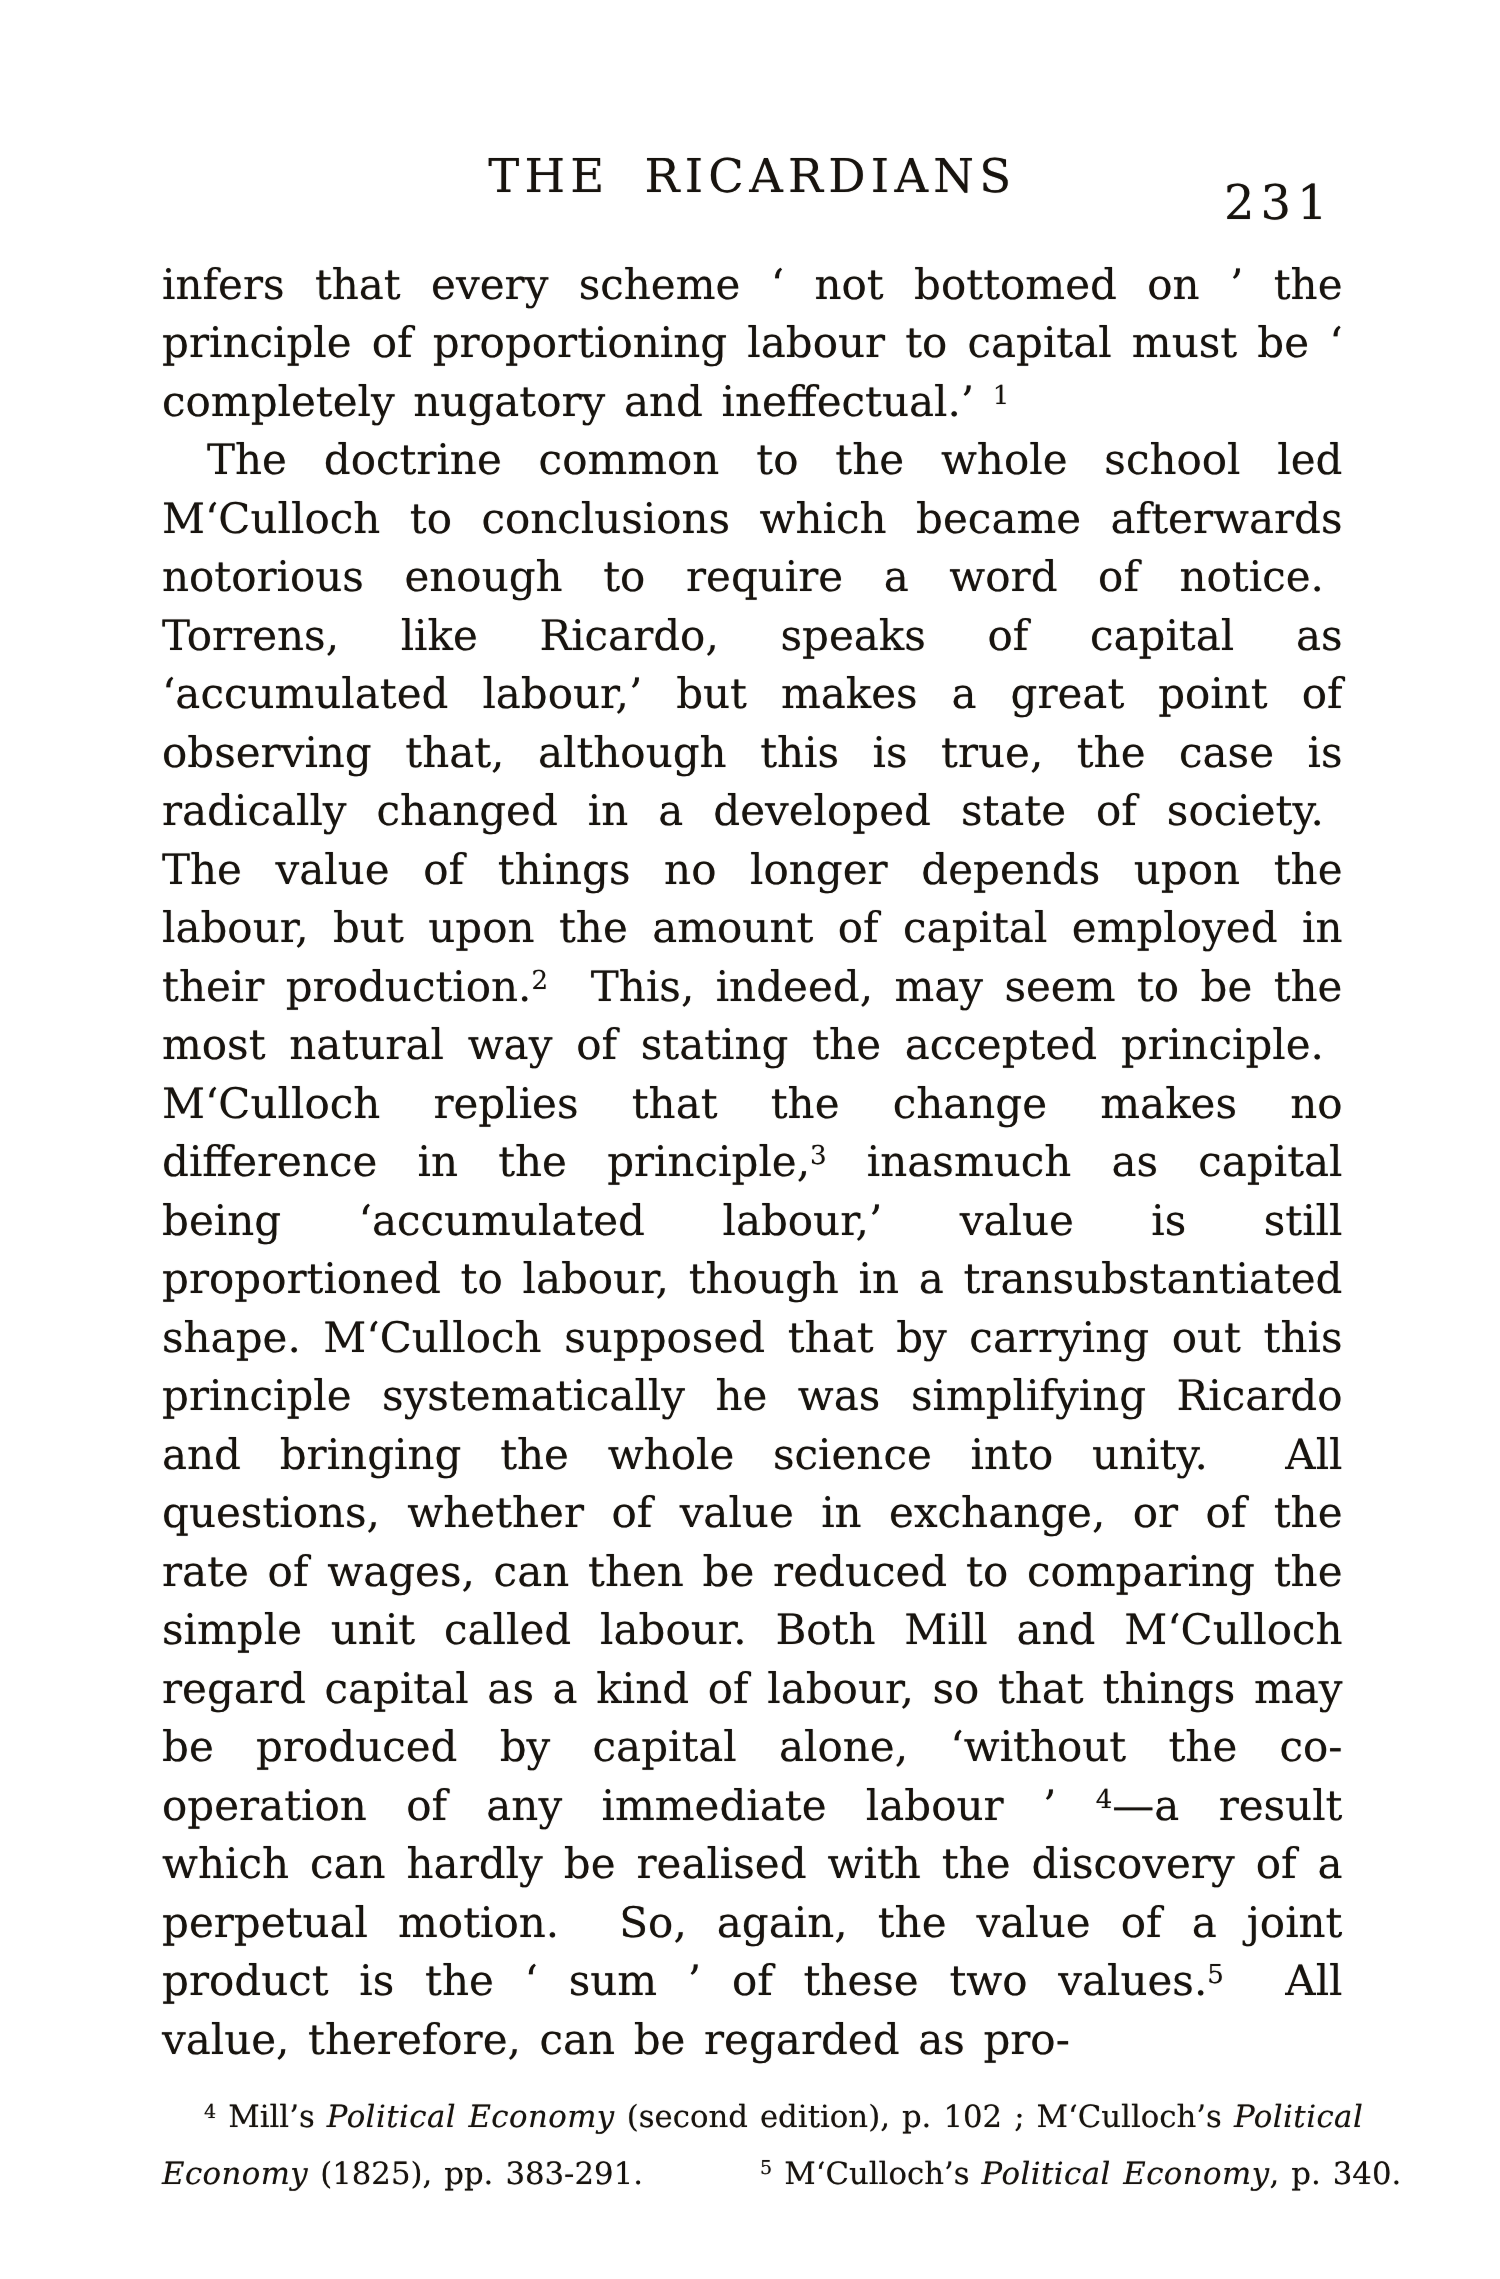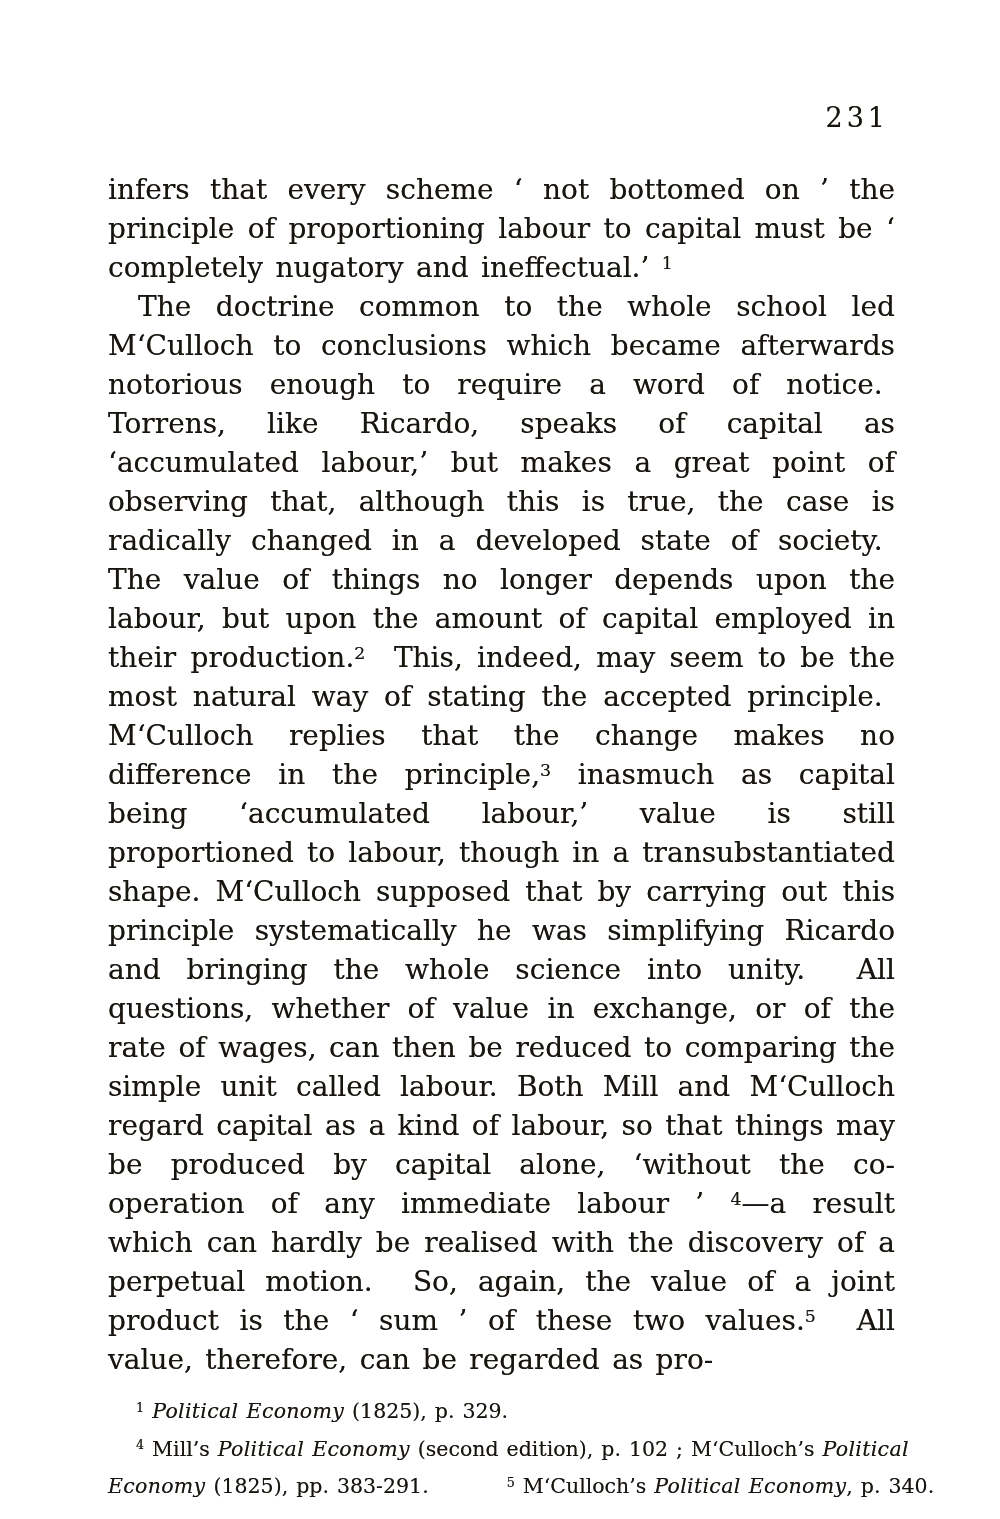--- a/index.html
+++ b/index.html
@@ -29,22 +29,22 @@
   .running-title {
     text-align: center;
     font-size: 31px;
     letter-spacing: 3.5px;
     word-spacing: 10px;
     white-space: nowrap;
   }
   .page-number {
     position: absolute;
     right: 6px;
-    top: 2px;
-    font-size: 27px;
+    top: 16px;
+    font-size: 32px;
     letter-spacing: 4px;
   }
   .body-text {
     font-size: 28px;
     line-height: 39px;
     text-align: justify;
     word-spacing: 3.5px;
   }
   .body-text p { margin: 0; }
   .body-text p.indent { text-indent: 30px; }
@@ -65,27 +65,27 @@
   .fnline.indent { padding-left: 28px; }
   .fngap { display: inline-block; width: 78px; }
   i { font-style: italic; letter-spacing: 0.3px; }
 </style>
 </head>
 <body>
 
 <div class="page">
 
   <div class="page-header">
+    <div class="running-title">THE RICARDIANS</div>
     <div class="page-number">231</div>
   </div>
 
   <div class="body-text" id="body-container">
       <p class=""><span>infers that every scheme ‘ not bottomed on ’ the principle of proportioning labour to capital must be ‘ completely nugatory and ineffectual.’ </span><sup class="fnmark">1</sup></p>
       <p class="indent"><span>The doctrine common to the whole school led M‘Culloch to conclusions which became afterwards notorious enough to require a word of notice.&nbsp; Torrens, like Ricardo, speaks of capital as ‘accumulated labour,’ but makes a great point of observing that, although this is true, the case is radically changed in a developed state of society.&nbsp; The value of things no longer depends upon the labour, but upon the amount of capital employed in their production.</span><sup class="fnmark">2</sup><span>&nbsp; This, indeed, may seem to be the most natural way of stating the accepted principle.&nbsp; M‘Culloch replies that the change makes no difference in the principle,</span><sup class="fnmark">3</sup><span> inasmuch as capital being ‘accumulated labour,’ value is still proportioned to labour, though in a transubstantiated shape. M‘Culloch supposed that by carrying out this principle systematically he was simplifying Ricardo and bringing the whole science into unity.&nbsp; All questions, whether of value in exchange, or of the rate of wages, can then be reduced to comparing the simple unit called labour. Both Mill and M‘Culloch regard capital as a kind of labour, so that things may be produced by capital alone, ‘without the co-operation of any immediate labour ’ </span><sup class="fnmark">4</sup><span>—a result which can hardly be realised with the discovery of a perpetual motion.&nbsp; So, again, the value of a joint product is the ‘ sum ’ of these two values.</span><sup class="fnmark">5</sup><span>&nbsp; All value, therefore, can be regarded as pro-</span></p>
     </div>
 
   <div class="footnotes" id="footnote-container">
-      <div class="fnline indent"><sup class="fnmark">1</sup><span> </span><i>Political Economy</i><span> (1825), p. 329.</span></div>
       <div class="fnline indent"><sup class="fnmark">4</sup><span> Mill’s </span><i>Political  Economy</i><span> (second edition), p. 102 ; M‘Culloch’s </span><i>Political</i></div>
       <div class="fnline"><i>Economy</i><span> (1825), pp. 383-291.</span><span class="fngap"></span><sup class="fnmark">5</sup><span> M‘Culloch’s </span><i>Political Economy</i><span>, p. 340.</span></div>
     </div>
 
 </div>
 
 </body></html>

